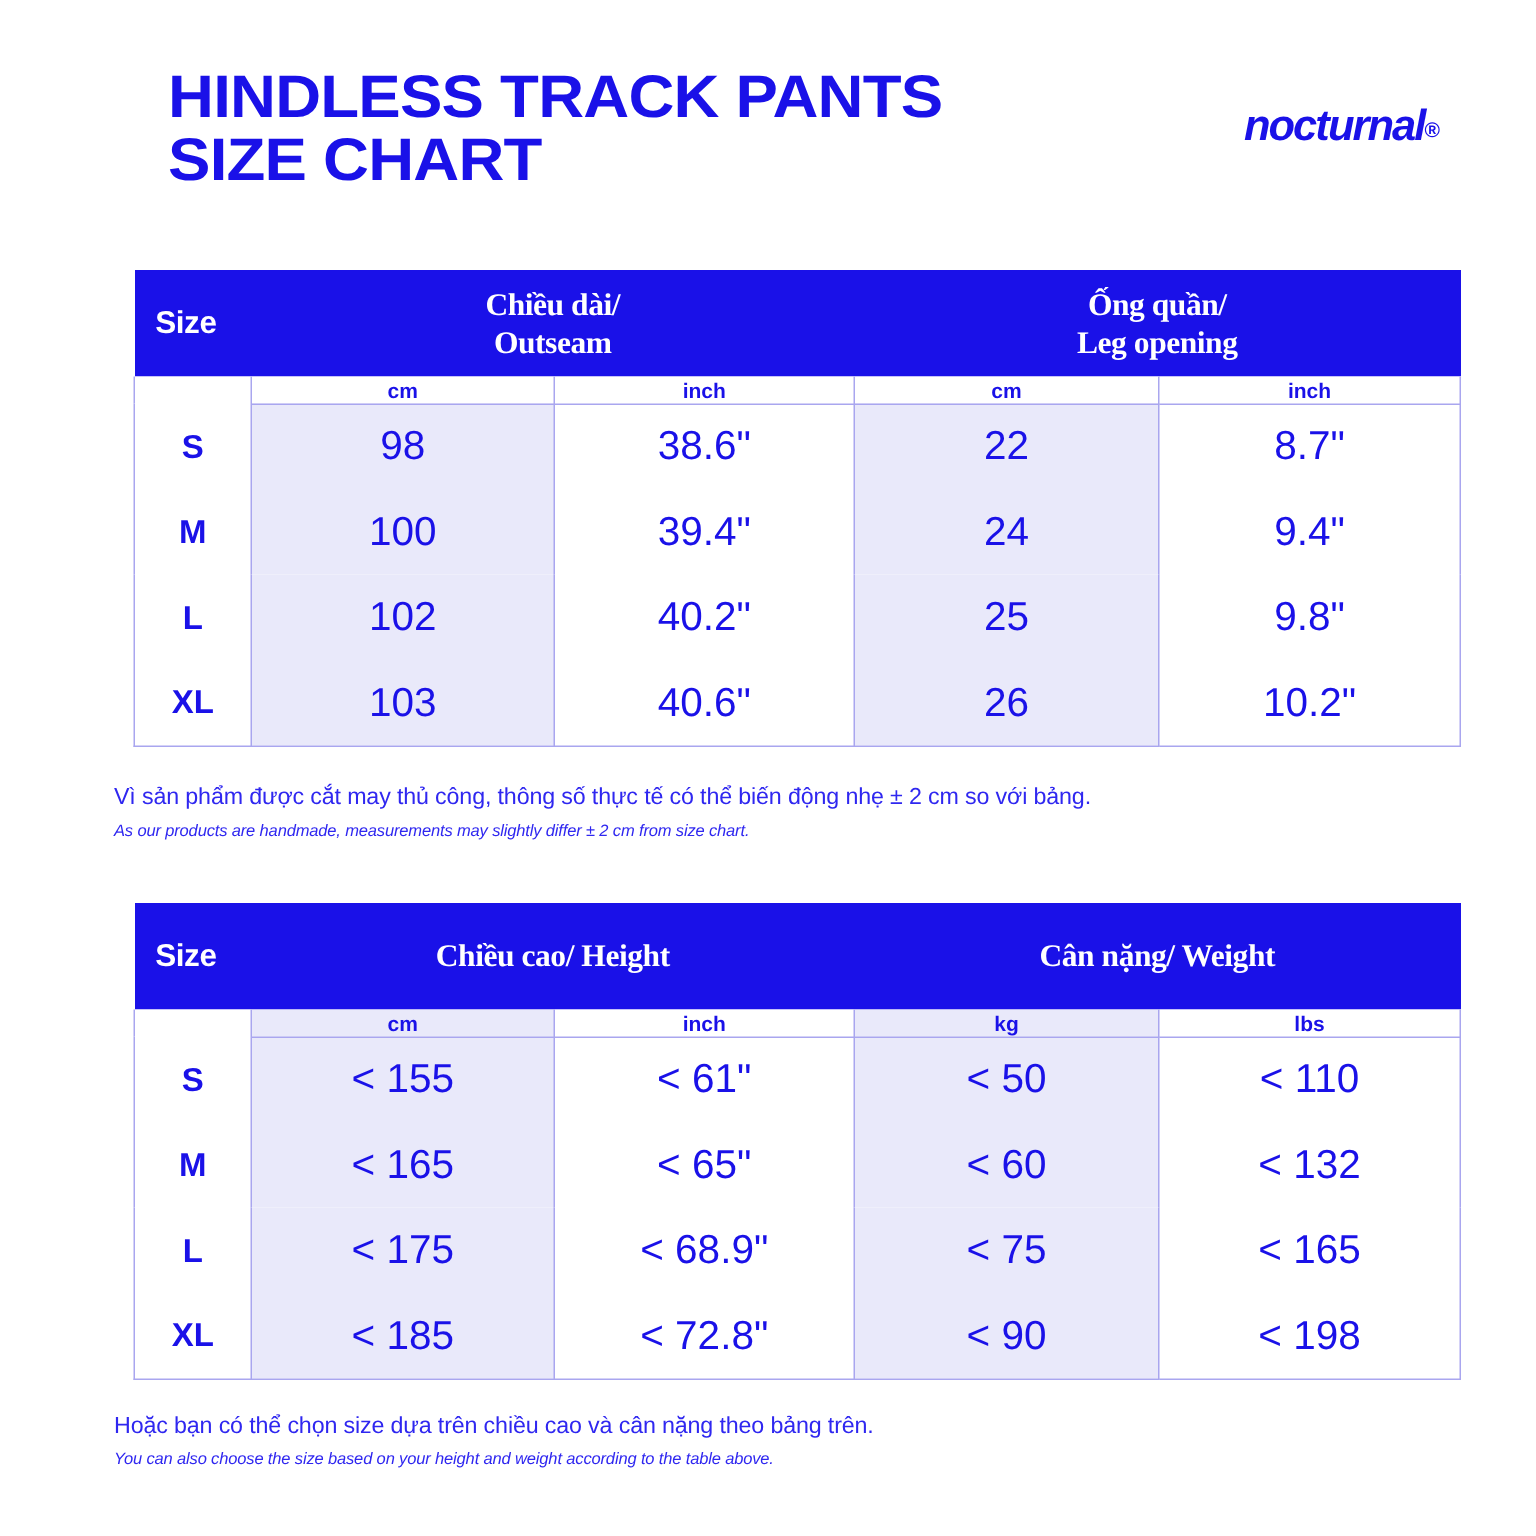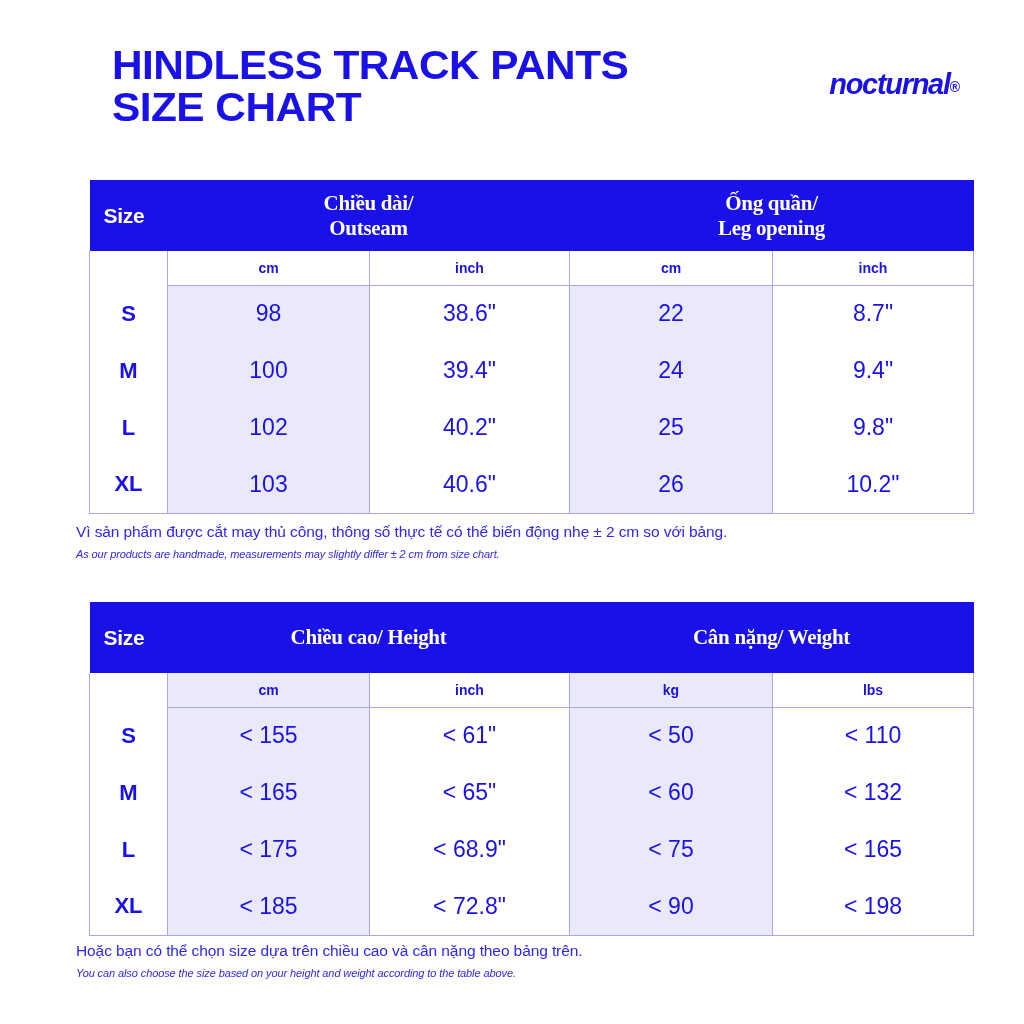--- a/index.html
+++ b/index.html
@@ -104,39 +104,39 @@
     font-family: Liberation Serif, serif;
   }
   .grp-th .l1, .grp-th .l2 { display: block; line-height: 25px; }
 
   
   .sizetable thead tr.sub th {
     font-size: 14px;
     font-weight: 700;
     color: #1a11e8;
     text-align: center;
-    height: 34px;
+    height: 18px;
     vertical-align: middle;
     border-left: 1.5px solid #a9a6ef;
     border-right: 1.5px solid #a9a6ef;
     border-bottom: 1.5px solid #a9a6ef;
     background: #ffffff;
     padding: 0;
   }
   .sizetable thead tr.sub th.size-sub {
     border-left: 1.5px solid #a9a6ef;
     border-right: 1.5px solid #a9a6ef;
     border-bottom: none;
     background: #ffffff;
   }
   
   #table-body thead tr.sub th.tint { background: #e9e9fa; }
 
   .sizetable tbody td {
-    font-size: 23px;
+    font-size: 27px;
     color: #1a11e8;
     text-align: center;
     height: 57px;
     vertical-align: middle;
     border-left: 1.5px solid #a9a6ef;
     border-right: 1.5px solid #a9a6ef;
     background: #ffffff;
     padding: 0;
   }
   .sizetable tbody td.size-cell {

